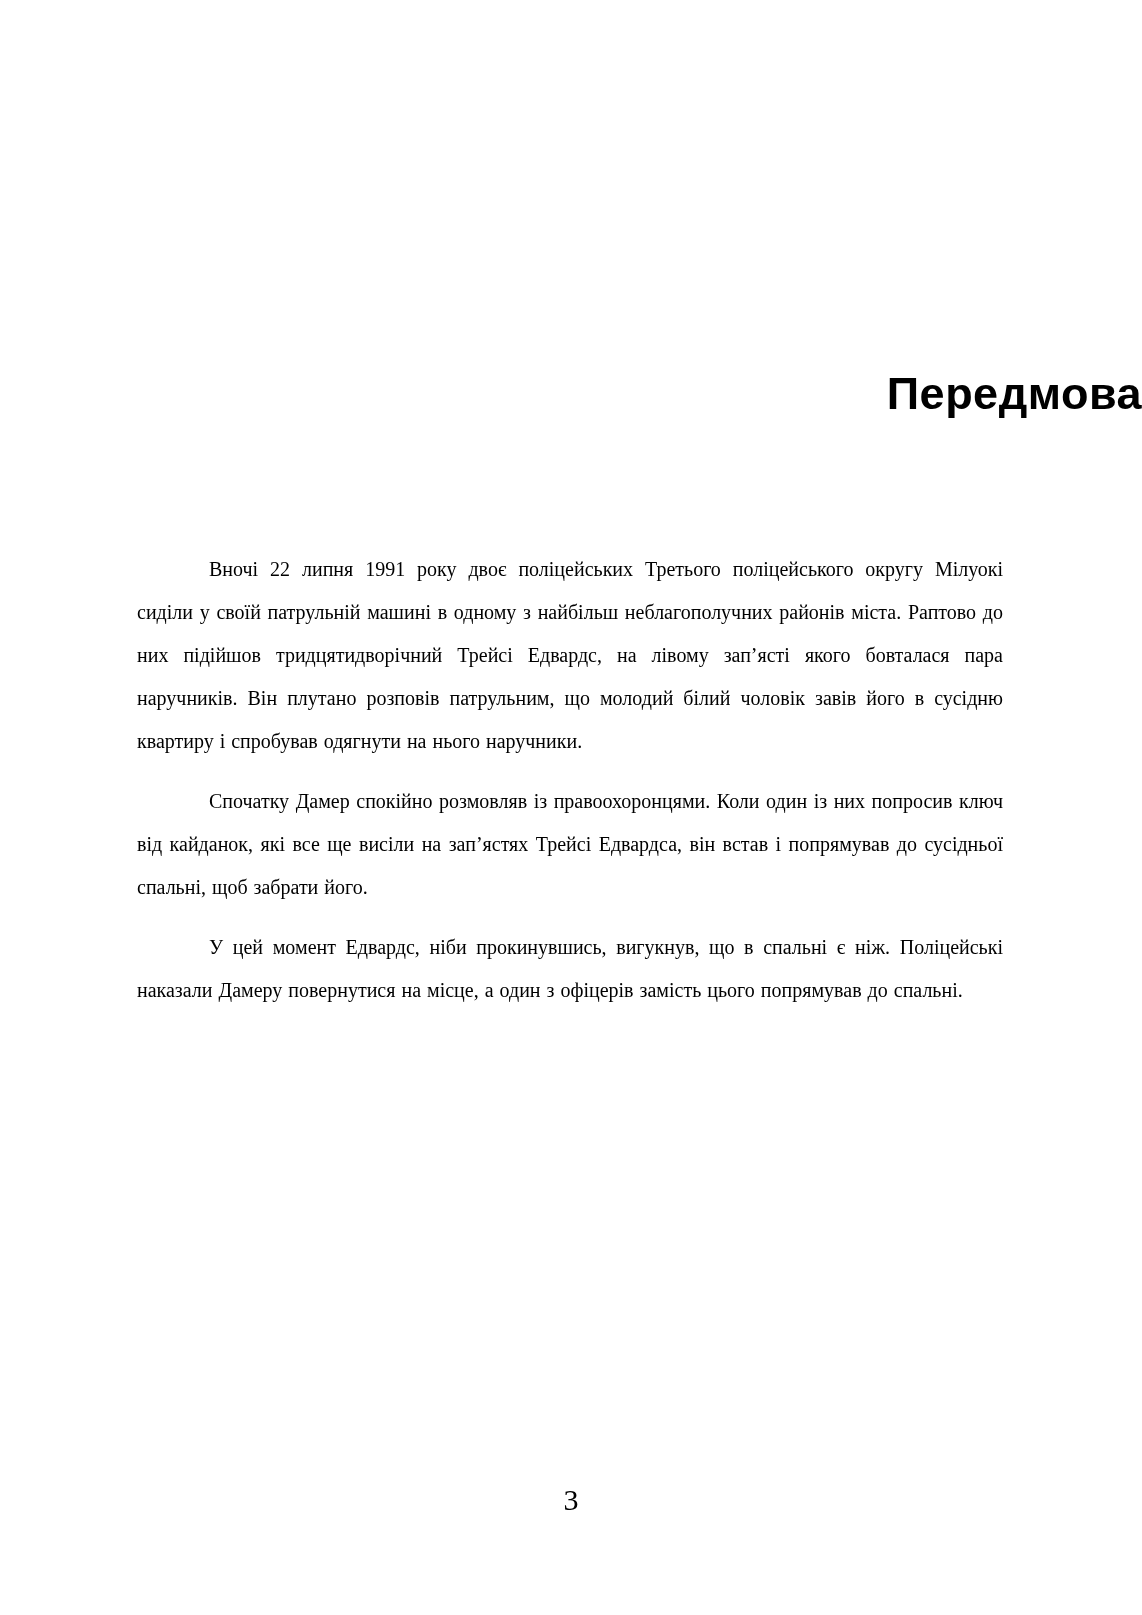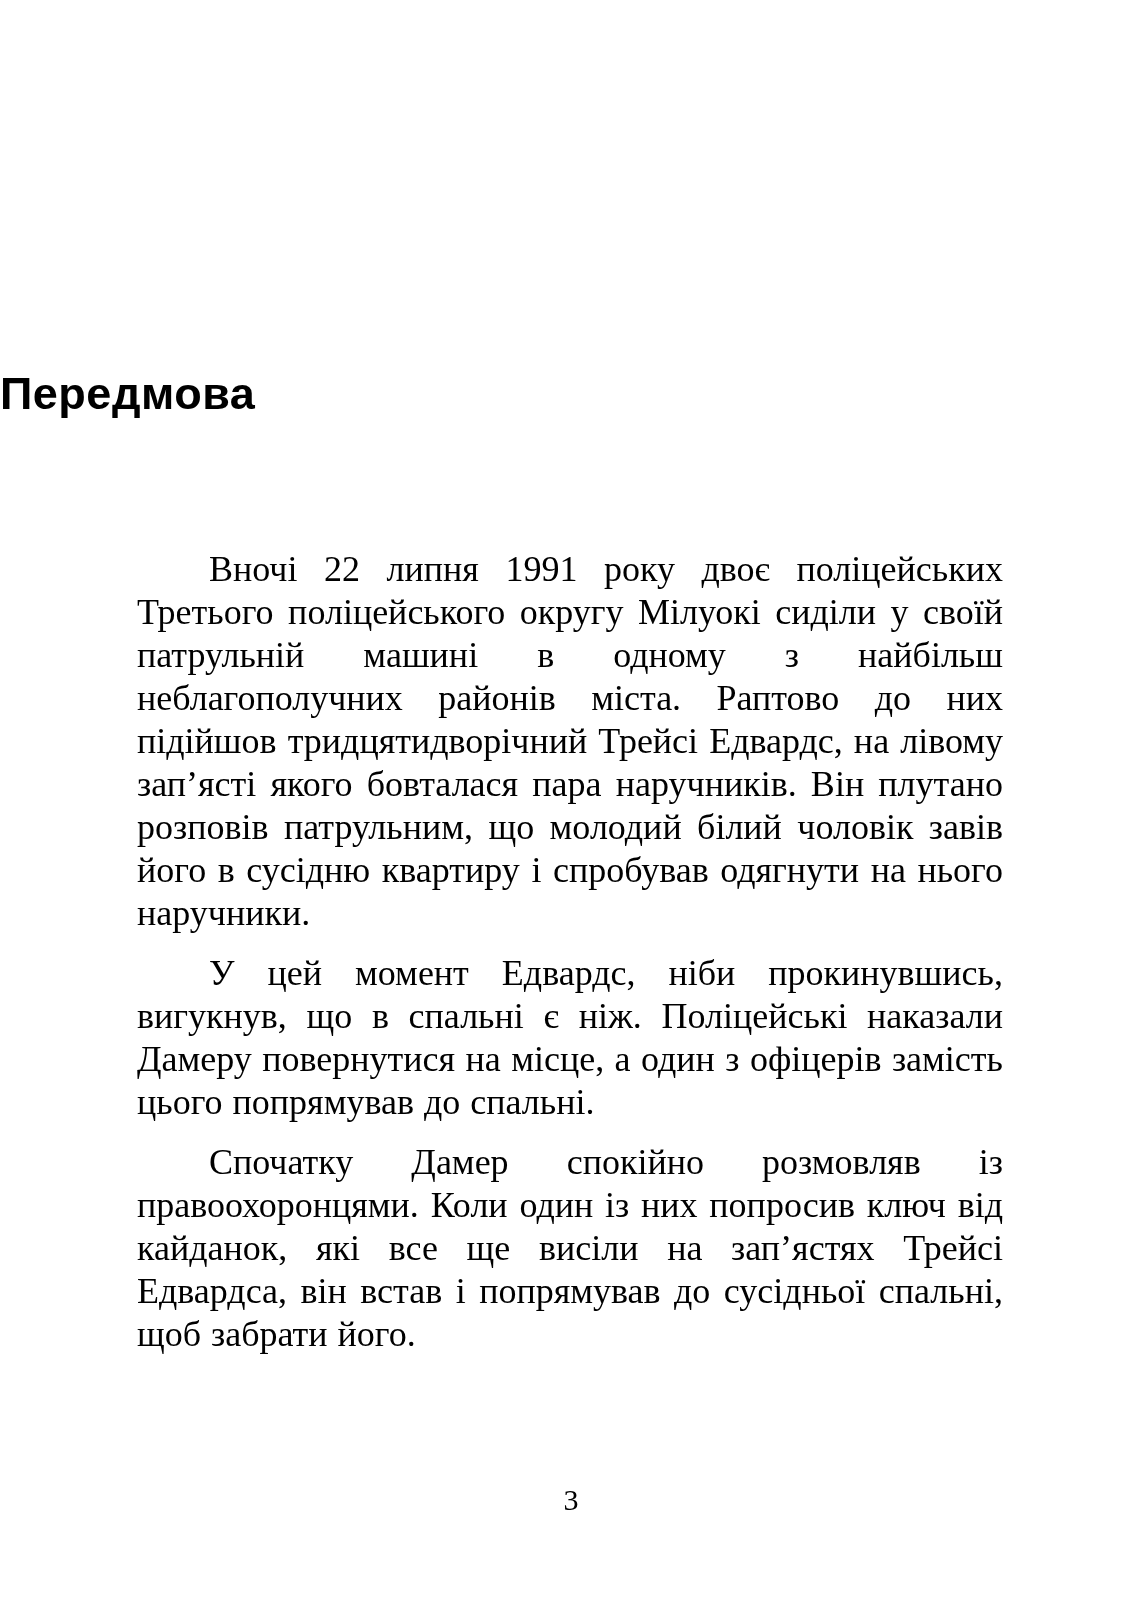--- a/index.html
+++ b/index.html
@@ -15,33 +15,33 @@
     color: #000000;
     font-family: "Liberation Serif", serif;
     overflow: hidden;
     box-sizing: border-box;
   }
   .chapter-title {
     position: absolute;
     top: 338px;
     left: 0;
     width: 100%;
-    text-align: left;
+    text-align: right;
     font-family: "Liberation Sans", sans-serif;
     font-weight: 700;
     font-size: 45px;
     letter-spacing: 0.5px;
     color: #000000;
   }
   .body-text {
     position: absolute;
     top: 548px;
     left: 137px;
     width: 866px;
-    font-size: 36px;
+    font-size: 20px;
     line-height: 43px;
     text-align: justify;
     color: #000000;
     word-spacing: 1px;
   }
   .body-text p {
     margin: 0 0 17px 0;
     text-indent: 72px;
     hyphens: auto;
   }
@@ -58,19 +58,19 @@
 </style>
 </head>
 <body>
 
 <div class="page">
 
   <h1 class="chapter-title">Передмова</h1>
 
   <div class="body-text">
     <p>Вночі 22 липня 1991 року двоє поліцейських Третього поліцейського округу Мілуокі сиділи у своїй патрульній машині в одному з найбільш неблагополучних районів міста. Раптово до них підійшов тридцятидворічний Трейсі Едвардс, на лівому зап’ясті якого бовталася пара наручників. Він плутано розповів патрульним, що молодий білий чоловік завів його в сусідню квартиру і спробував одягнути на нього наручники.</p>
+    <p>Спочатку Дамер спокійно розмовляв із правоохоронцями. Коли один із них попросив ключ від кайданок, які все ще висіли на зап’ястях Трейсі Едвардса, він встав і попрямував до сусідньої спальні, щоб забрати його.</p>
     <p>У цей момент Едвардс, ніби прокинувшись, вигукнув, що в спальні є ніж. Поліцейські наказали Дамеру повернутися на місце, а один з офіцерів замість цього попрямував до спальні.</p>
-    <p>Спочатку Дамер спокійно розмовляв із правоохоронцями. Коли один із них попросив ключ від кайданок, які все ще висіли на зап’ястях Трейсі Едвардса, він встав і попрямував до сусідньої спальні, щоб забрати його.</p>
   </div>
 
   <div class="page-number">3</div>
 
 </div>
 
 </body></html>

